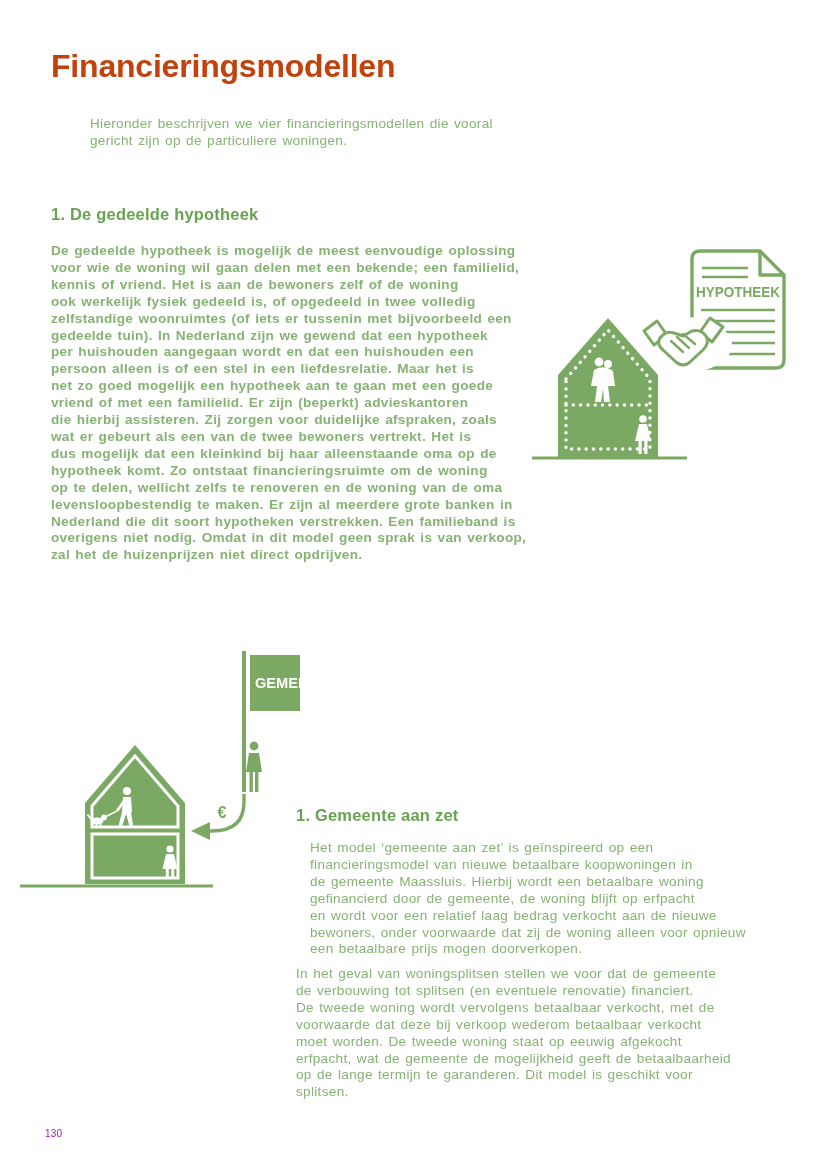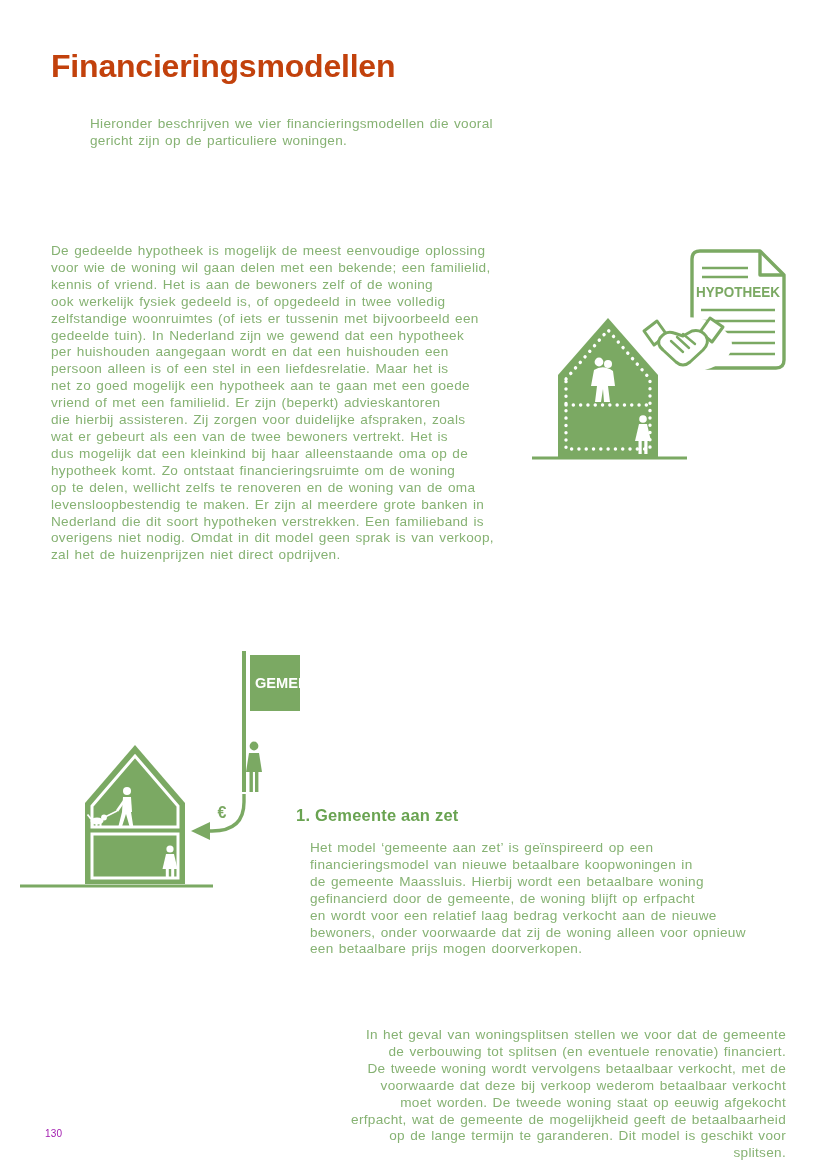--- a/index.html
+++ b/index.html
@@ -5,37 +5,38 @@
   html,body{margin:0;padding:0;background:#fff;}
   .page{position:relative;width:826px;height:1169px;background:#ffffff;overflow:hidden;
         font-family:"Liberation Sans", sans-serif;}
   .abs{position:absolute;}
   .title{left:51px;top:48px;font-size:32px;font-weight:800;color:#c2410c;letter-spacing:-0.2px;}
   .body-text{font-size:13.6px;line-height:16.9px;color:#86b273;letter-spacing:0.3px;
              word-spacing:1.2px;white-space:pre-line;}
   .h-sec{font-size:16.5px;font-weight:700;color:#69a351;letter-spacing:0.2px;}
   #intro{left:51px;top:116px;margin-left:39px;}
   #h1{left:51px;top:205px;}
-  #p1{left:51px;top:243px;width:500px;}
+  #p1{left:51px;top:243px;width:500px;font-weight:bold;}
   #h2{left:296px;top:806px;}
   #p2a{left:310px;top:840px;width:490px;}
-  #p2b{left:296px;top:1027px;width:490px;text-align:right;}
+  #p2b{left:296px;top:966px;width:490px;}
   #pageno{left:45px;top:1128px;font-size:10px;color:#a21caf;letter-spacing:0.2px;}
   svg{display:block;}
   svg text{font-family:"Liberation Sans", sans-serif;}
 </style>
 </head>
 <body>
 
 <div class="page">
 
   <div class="abs title">Financieringsmodellen</div>
   <div class="abs body-text" id="intro">Hieronder beschrijven we vier financieringsmodellen die vooral
 gericht zijn op de particuliere woningen.</div>
 
+  <div class="abs h-sec" id="h1">1. De gedeelde hypotheek</div>
   <div class="abs body-text" id="p1">De gedeelde hypotheek is mogelijk de meest eenvoudige oplossing
 voor wie de woning wil gaan delen met een bekende; een familielid,
 kennis of vriend. Het is aan de bewoners zelf of de woning
 ook werkelijk fysiek gedeeld is, of opgedeeld in twee volledig
 zelfstandige woonruimtes (of iets er tussenin met bijvoorbeeld een
 gedeelde tuin). In Nederland zijn we gewend dat een hypotheek
 per huishouden aangegaan wordt en dat een huishouden een
 persoon alleen is of een stel in een liefdesrelatie. Maar het is
 net zo goed mogelijk een hypotheek aan te gaan met een goede
 vriend of met een familielid. Er zijn (beperkt) advieskantoren

